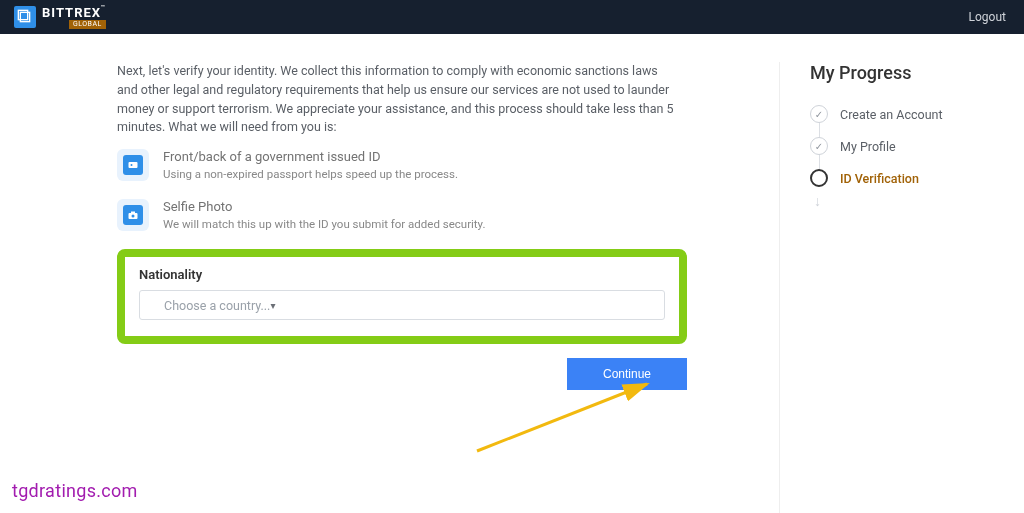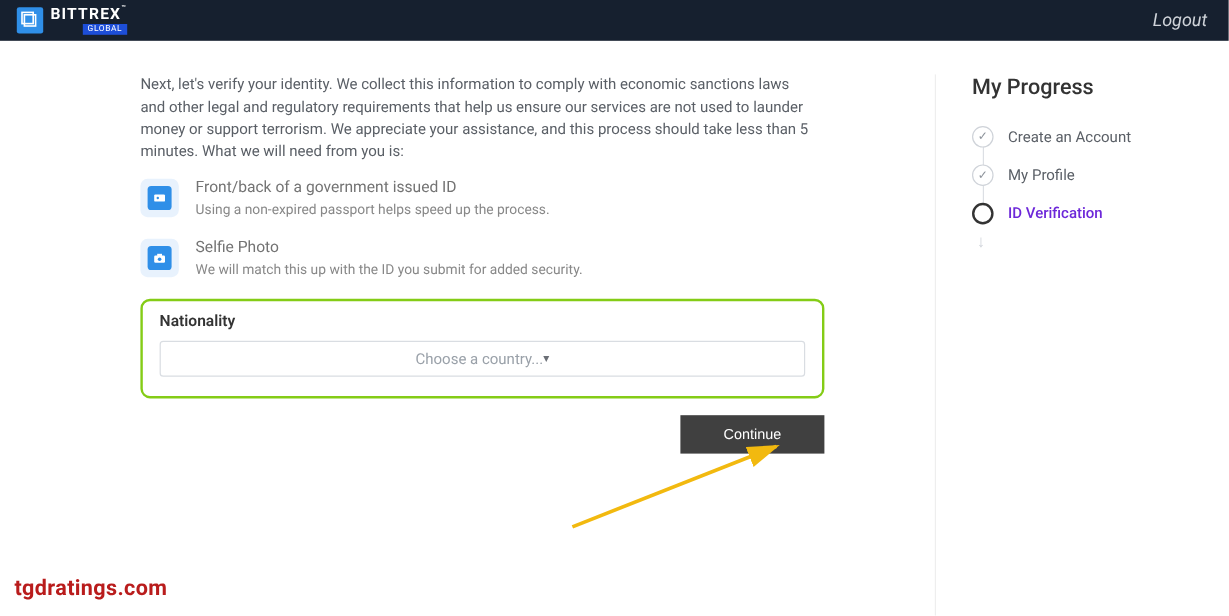--- a/index.html
+++ b/index.html
@@ -28,24 +28,24 @@
     width: 22px; height: 22px;
     background: #2f8fe8;
     display: flex; align-items:center; justify-content:center;
     border-radius:2px;
   }
   .logo-icon svg { width:16px; height:16px; }
   .logo-text { display:flex; flex-direction:column; line-height:1; }
   .logo-main { color:#fff; font-weight:700; font-size:13px; letter-spacing:1px; position:relative;}
   .logo-tm { font-size:6px; vertical-align: top; position:relative; top:-2px; }
   .logo-sub {
-    background:#1d4ed8; color:#fff; font-size:7px; padding:1px 4px;
+    background:#a16207; color:#fff; font-size:7px; padding:1px 4px;
     align-self:flex-end; margin-top:1px; letter-spacing:0.5px;
   }
-  .logout { color:#cfd3d9; font-size:15px; cursor:pointer;font-style:italic; }
+  .logout { color:#cfd3d9; font-size:12px; cursor:pointer; }
 
   .content {
     display:flex;
     padding: 28px 0 0 0;
   }
   .main {
     padding-left: 117px;
     width: 780px;
     border-right: 1px solid #eee;
     min-height: 460px;
@@ -84,43 +84,43 @@
   }
   .req-icon-inner {
     width:20px; height:20px; background:#2f8fe8; border-radius:3px;
     display:flex; align-items:center; justify-content:center;
     color:#fff;
   }
   .req-text .req-title { font-size:13px; color:#737373; font-weight:400; margin-bottom:3px;}
   .req-text .req-sub { font-size:11.5px; color:#888;}
 
   .nationality-box {
-    border: 2px solid #84cc16;
+    border: 8px solid #84cc16;
     border-radius: 8px;
     padding: 10px 14px 16px 14px;
     width: 570px;
     margin-top: 6px;
   }
   .nat-label { font-size:13px; font-weight:600; color:#333; margin-bottom:8px;}
   .nat-select {
     border:1px solid #d9dde2;
     border-radius:3px;
     height:30px;
     display:flex;
     align-items:center;
-    justify-content:center;
-    padding: 0 8px;
+    justify-content:flex-start;
+    padding: 0 24px;
     cursor:pointer;
   }
   .nat-select .ph { color:#9aa1a9; font-size:12.5px; }
   .caret { color:#6b6f76; font-size:10px; }
 
   .btn-row { width:570px; display:flex; justify-content:flex-end; margin-top:14px; position:relative;}
   .continue-btn {
-    background:#404040;
+    background:#3b82f6;
     color:#fff;
     border:none;
     font-size:12px;
     font-weight:500;
     padding: 9px 28px;
     cursor:pointer;
     min-width:120px;
   }
 
   .arrow-annot {
@@ -149,21 +149,21 @@
   .step .circle {
     width:18px; height:18px;
     border-radius:50%;
     display:flex; align-items:center; justify-content:center;
     flex-shrink:0;
     background:#fff;
     z-index:1;
   }
   .step.done .circle { border:1.5px solid #cfd3d9; color:#8e949c; font-size:10px;}
   .step.current .circle { border:2px solid #333; }
-  .step.current { color:#6d28d9; font-weight:500; }
+  .step.current { color:#a16207; font-weight:500; }
   .step.pending .circle { border:1.5px solid #cfd3d9; }
   .step .flag-ic { width:18px; height:18px; display:flex; align-items:center; justify-content:center; color:#8e949c;}
   .steps::before {
     content:"";
     position:absolute;
     left:9px;
     top:10px;
     bottom:40px;
     width:1px;
     background:#dcdfe4;
@@ -173,24 +173,23 @@
     color:#cfd3d9;
     font-size:14px;
     margin-top:-8px;
     margin-bottom:8px;
   }
 
   .watermark {
     position:absolute;
     left:12px;
     bottom:12px;
-    color:#b91c1c;
+    color:#a21caf;
     font-size:18px;
     letter-spacing:0.3px;
-    font-weight:bold;
   }
 </style>
 </head>
 <body>
 
 <div class="header">
   <div class="logo-wrap">
     <div class="logo-icon">
       <svg viewBox="0 0 24 24" fill="none" stroke="#fff" stroke-width="2">
           <rect x="5" y="5" width="14" height="14"></rect>

